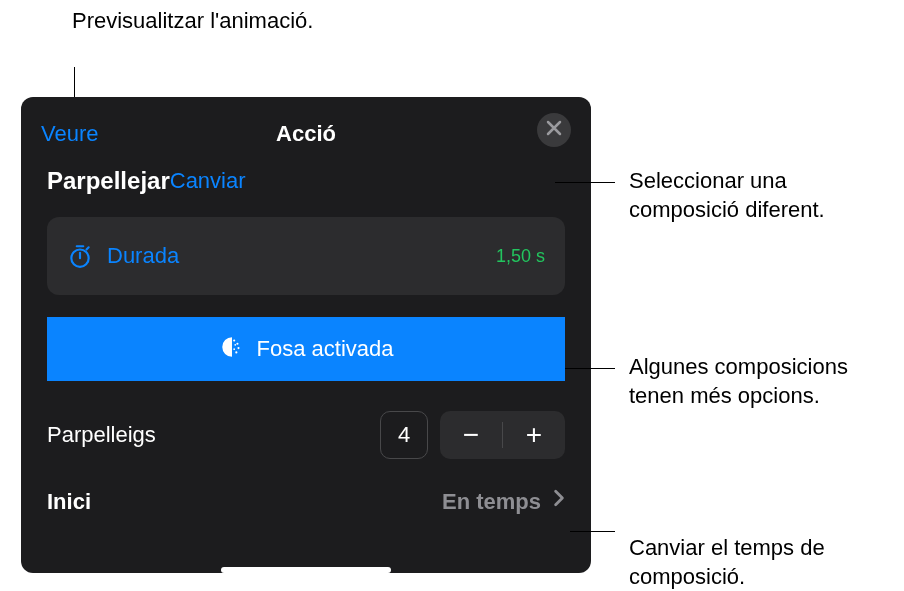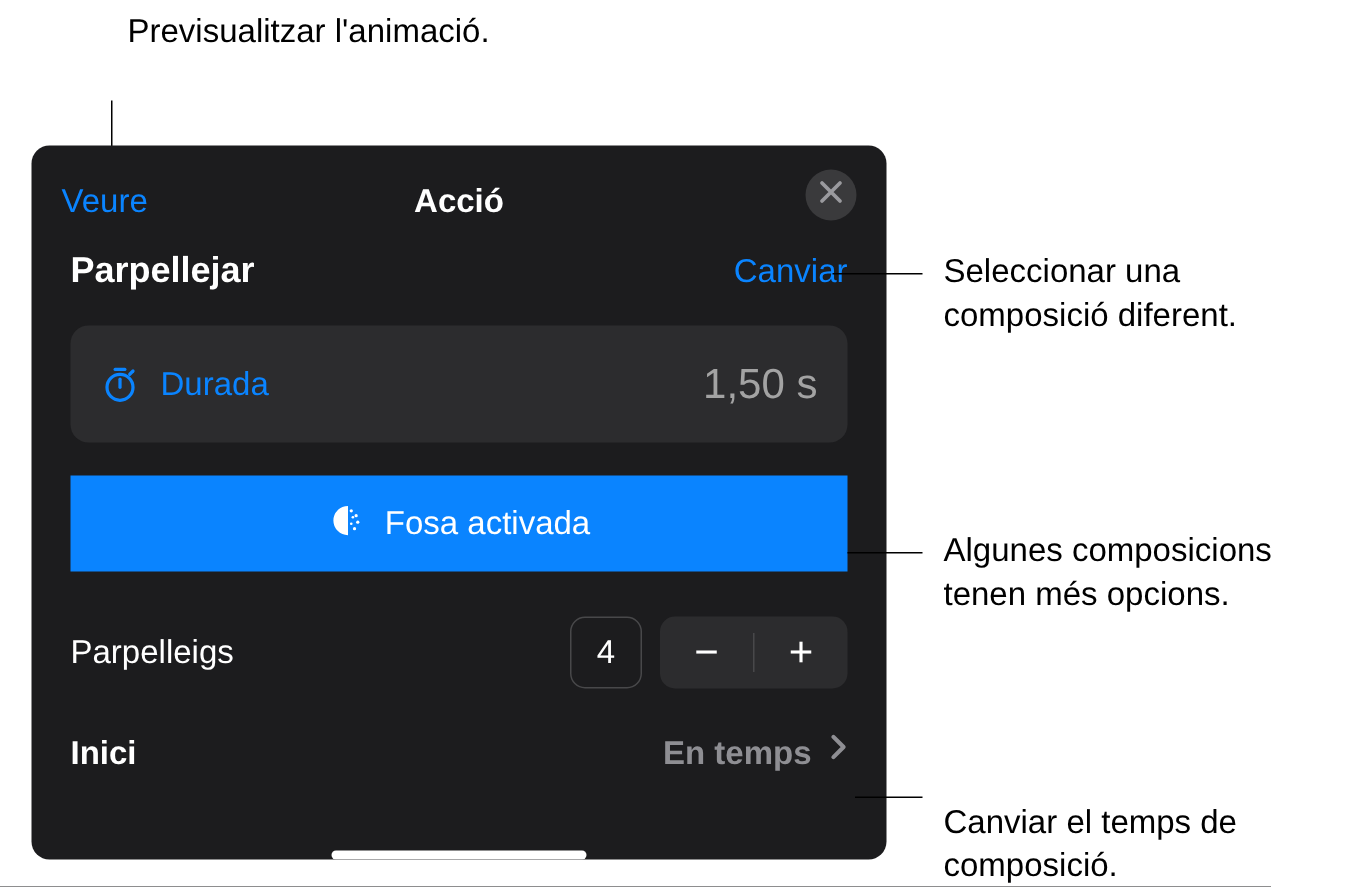--- a/index.html
+++ b/index.html
@@ -50,21 +50,20 @@
       border-radius: 50%;
       background: #3a3a3c;
       display: flex;
       align-items: center;
       justify-content: center;
       cursor: pointer;
     }
     .header-close svg { width: 16px; height: 16px; }
     .section-row {
       display: flex;
-      justify-content: space-between;
       align-items: center;
       padding: 6px 6px;
       margin-bottom: 16px;
     }
     .section-label {
       color: #fff;
       font-size: 24px;
       font-weight: 600;
     }
     .link-blue {
@@ -87,22 +86,22 @@
       display: flex;
       align-items: center;
     }
     .duration-icon svg { width: 26px; height: 26px; }
     .duration-label {
       color: #0a84ff;
       font-size: 22px;
       flex: 1;
     }
     .duration-value {
-      color: #a3a3a3;
-      font-size: 28px;
+      color: #22c55e;
+      font-size: 18px;
       margin-left: 11px;
     }
     .option-button {
       background: #0a84ff;
       border-radius: 0;
       height: 64px;
       display: flex;
       align-items: center;
       justify-content: center;
       margin: 0 6px 30px 6px;
@@ -196,21 +195,21 @@
       line-height: 1.3;
     }
     .callout-line {
       position: absolute;
       background: #000;
     }
   </style>
 </head>
 <body>
 
-<div class="callout" style="left:85px; top:7px;">Previsualitzar l'animació.</div>
+<div class="callout" style="left:72px; top:7px;">Previsualitzar l'animació.</div>
 <div class="callout-line" style="left:74px; top:67px; width:1px; height:45px;"></div>
 
 <div class="panel">
   <div class="panel-header">
     <span class="header-left">Veure</span>
     <span class="header-title">Acció</span>
     <div class="header-close">
       <span>
         <svg viewBox="0 0 16 16">
             <path d="M2 2 L14 14 M14 2 L2 14" stroke="#9a9a9e" stroke-width="2.5" stroke-linecap="round"></path>

